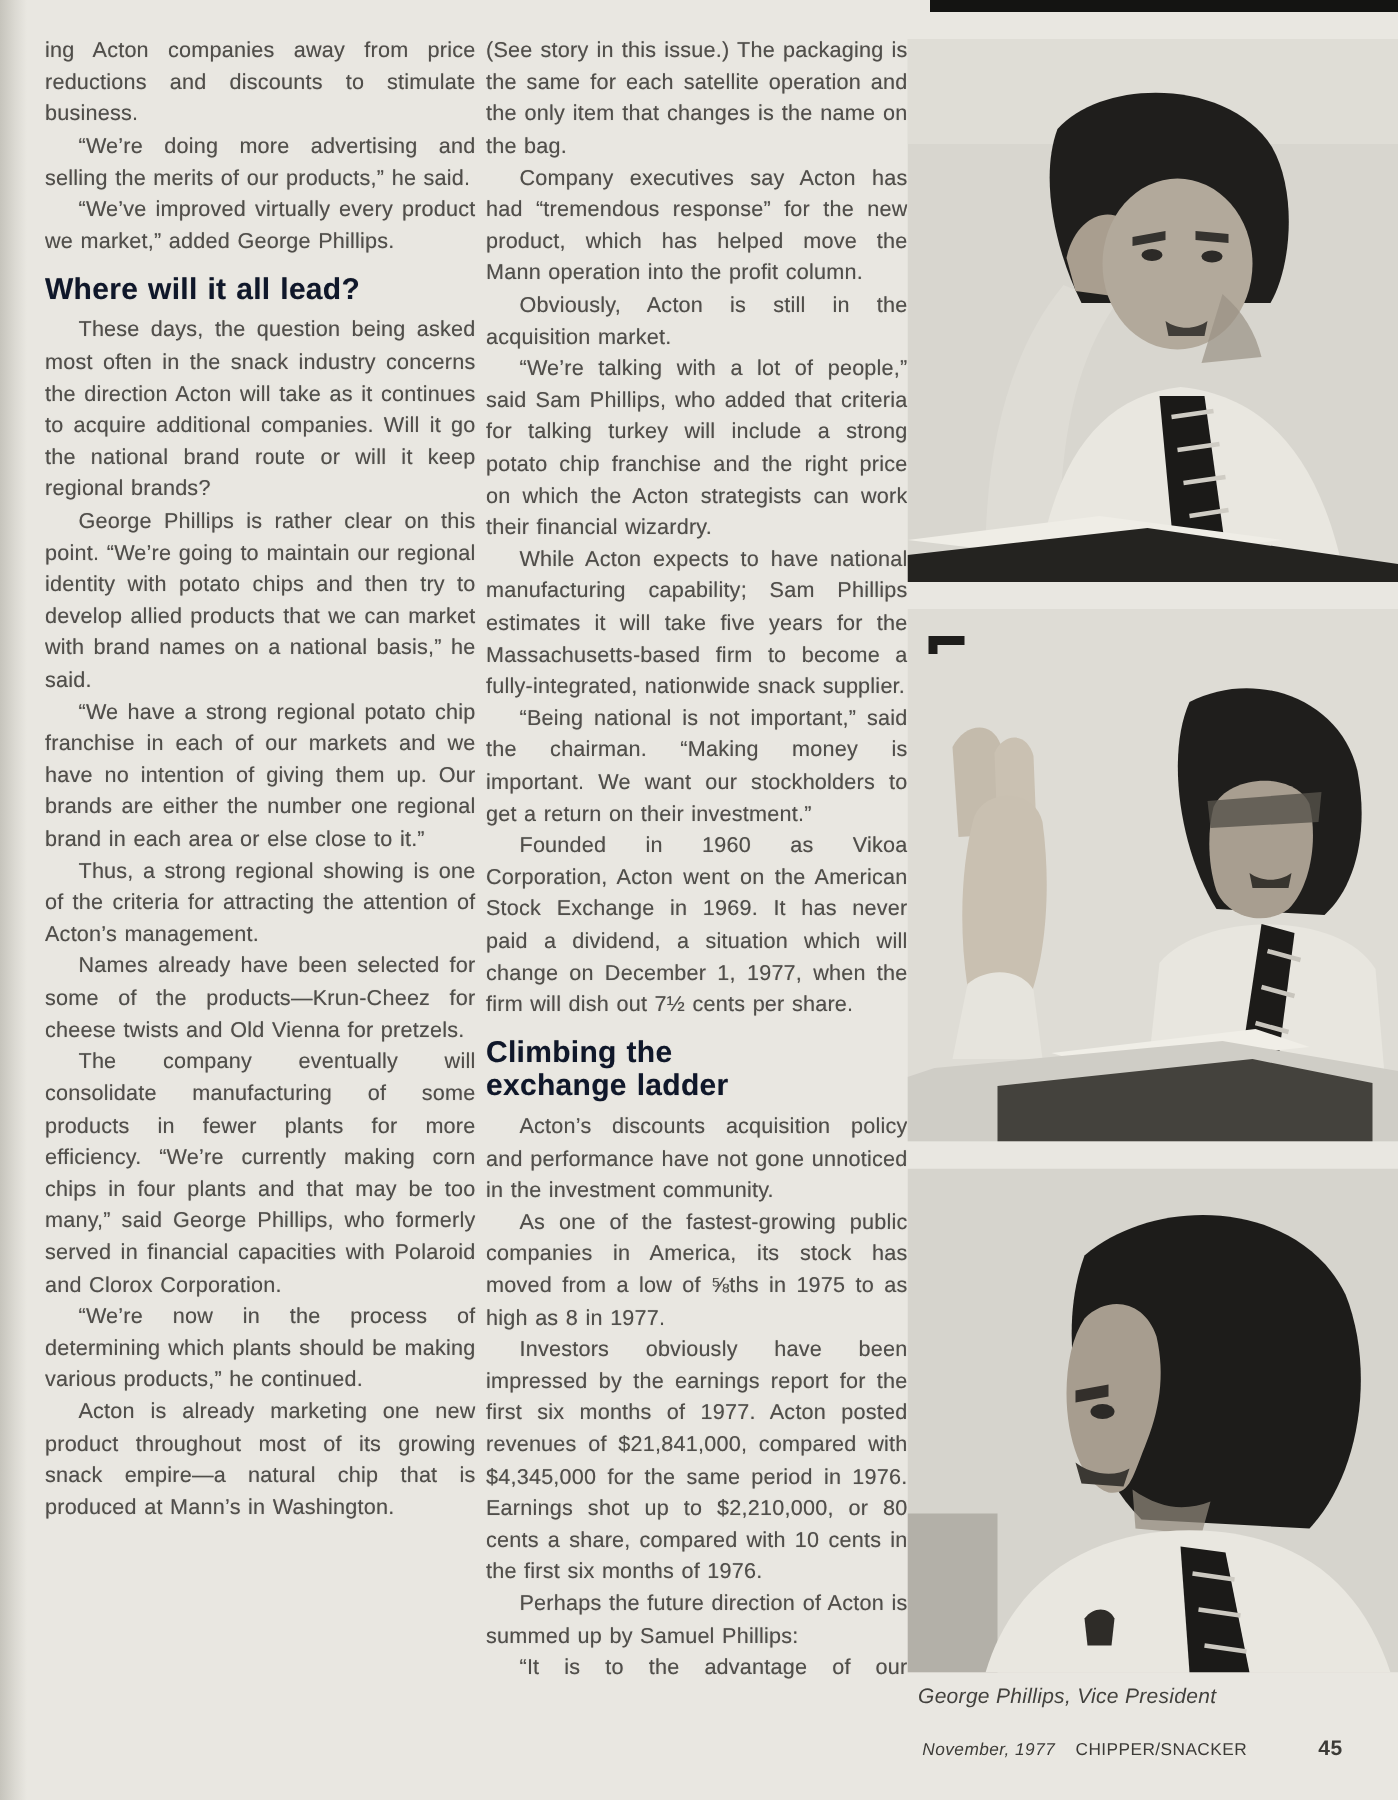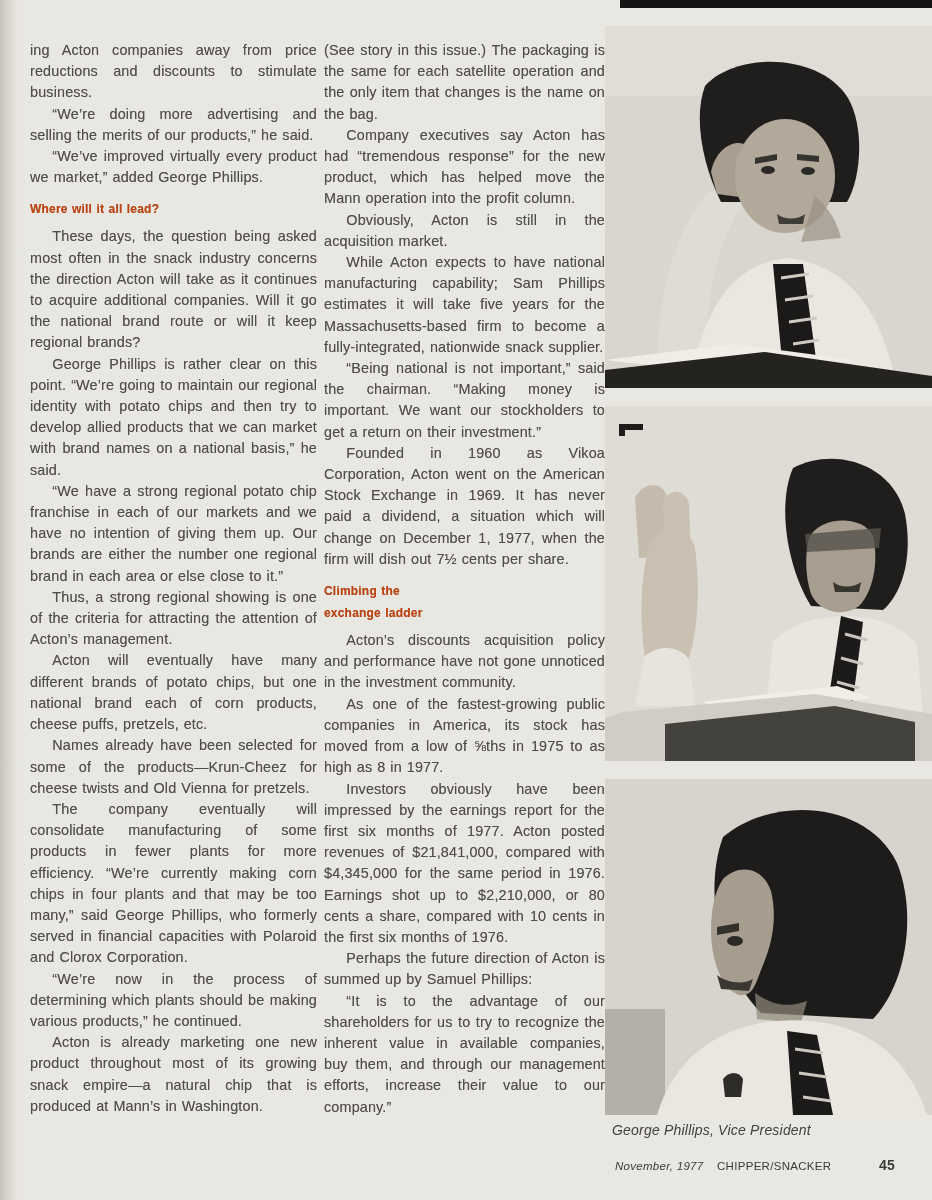--- a/index.html
+++ b/index.html
@@ -9,33 +9,33 @@
     font-family:"Liberation Sans", sans-serif;
   }
   .scan-edge-left{
     position:absolute; left:0; top:0; width:18px; height:1200px;
     background:linear-gradient(90deg,#c6c4bc 0%, #dbd9d2 55%, #e9e7e1 100%);
   }
   .scan-bar-topright{
     position:absolute; left:620px; top:0; width:312px; height:8px; background:#141412;
   }
   .col{
-    position:absolute; top:40px; height:1100px; overflow:hidden;
+    position:absolute; top:24px; height:1100px; overflow:hidden;
     color:#504e4a; font-size:14.4px; line-height:21.2px;
     text-align:justify; letter-spacing:.15px; word-spacing:.8px;
     hyphens:auto; -webkit-hyphens:auto;
     text-shadow:0 0 .5px rgba(90,88,84,.55);
   }
   .col-left{left:30px; width:287px;}
   .col-mid{left:324px; width:281px;}
   .col p{margin:0; text-indent:1.55em;}
   .col p.no-indent{text-indent:0;}
   .col h2{
-    margin:10px 0 6px 0; font-size:12px; line-height:22px;
-    color:#c2410c; letter-spacing:.2px; text-align:left;
+    margin:10px 0 6px 0; font-size:20px; line-height:22px;
+    color:#0f172a; letter-spacing:.2px; text-align:left;
   }
   .photo-stack{position:absolute; left:605px; top:26px; width:327px;}
   .photo{display:block; margin:0 0 18px 0; overflow:hidden;}
   .caption{
     position:absolute; left:612px; top:1122px; width:315px;
     font-style:italic; font-size:14px; color:#42413d; letter-spacing:.2px;
   }
   .footer{
     position:absolute; left:600px; top:1157px; width:310px;
     text-align:center; color:#3c3b37; font-size:11.5px; letter-spacing:.3px;
@@ -55,31 +55,31 @@
 
   <div class="col col-left">
     <p class="no-indent">ing Acton companies away from price reductions and discounts to stimulate business.</p>
     <p>“We’re doing more advertising and selling the merits of our products,” he said.</p>
     <p>“We’ve improved virtually every product we market,” added George Phillips.</p>
     <h2>Where will it all lead?</h2>
     <p>These days, the question being asked most often in the snack industry concerns the direction Acton will take as it continues to acquire additional companies. Will it go the national brand route or will it keep regional brands?</p>
     <p>George Phillips is rather clear on this point. “We’re going to maintain our regional identity with potato chips and then try to develop allied products that we can market with brand names on a national basis,” he said.</p>
     <p>“We have a strong regional potato chip franchise in each of our markets and we have no intention of giving them up. Our brands are either the number one regional brand in each area or else close to it.”</p>
     <p>Thus, a strong regional showing is one of the criteria for attracting the attention of Acton’s management.</p>
-    <p>Acton will eventually have many different brands of potato chips, but one national brand each of corn products, cheese puffs, pretzels, etc.</p>
     <p>Names already have been selected for some of the products—Krun-Cheez for cheese twists and Old Vienna for pretzels.</p>
     <p>The company eventually will consolidate manufacturing of some products in fewer plants for more efficiency. “We’re currently making corn chips in four plants and that may be too many,” said George Phillips, who formerly served in financial capacities with Polaroid and Clorox Corporation.</p>
     <p>“We’re now in the process of determining which plants should be making various products,” he continued.</p>
     <p>Acton is already marketing one new product throughout most of its growing snack empire—a natural chip that is produced at Mann’s in Washington.</p>
   </div>
 
   <div class="col col-mid">
     <p class="no-indent">(See story in this issue.) The packaging is the same for each satellite operation and the only item that changes is the name on the bag.</p>
     <p>Company executives say Acton has had “tremendous response” for the new product, which has helped move the Mann operation into the profit column.</p>
     <p>Obviously, Acton is still in the acquisition market.</p>
+    <p>“We’re talking with a lot of people,” said Sam Phillips, who added that criteria for talking turkey will include a strong potato chip franchise and the right price on which the Acton strategists can work their financial wizardry.</p>
     <p>While Acton expects to have national manufacturing capability; Sam Phillips estimates it will take five years for the Massachusetts-based firm to become a fully-integrated, nationwide snack supplier.</p>
     <p>“Being national is not important,” said the chairman. “Making money is important. We want our stockholders to get a return on their investment.”</p>
     <p>Founded in 1960 as Vikoa Corporation, Acton went on the American Stock Exchange in 1969. It has never paid a dividend, a situation which will change on December 1, 1977, when the firm will dish out 7½ cents per share.</p>
     <h2><span>Climbing the</span><br><span>exchange ladder</span></h2>
     <p>Acton’s discounts acquisition policy and performance have not gone unnoticed in the investment community.</p>
     <p>As one of the fastest-growing public companies in America, its stock has moved from a low of ⅝ths in 1975 to as high as 8 in 1977.</p>
     <p>Investors obviously have been impressed by the earnings report for the first six months of 1977. Acton posted revenues of $21,841,000, compared with $4,345,000 for the same period in 1976. Earnings shot up to $2,210,000, or 80 cents a share, compared with 10 cents in the first six months of 1976.</p>
     <p>Perhaps the future direction of Acton is summed up by Samuel Phillips:</p>
     <p><span>“It is to the advantage of our shareholders for us to try to recognize the inherent value in available companies, buy them, and through our management efforts, increase their value to our company.”</span></p>
   </div>

